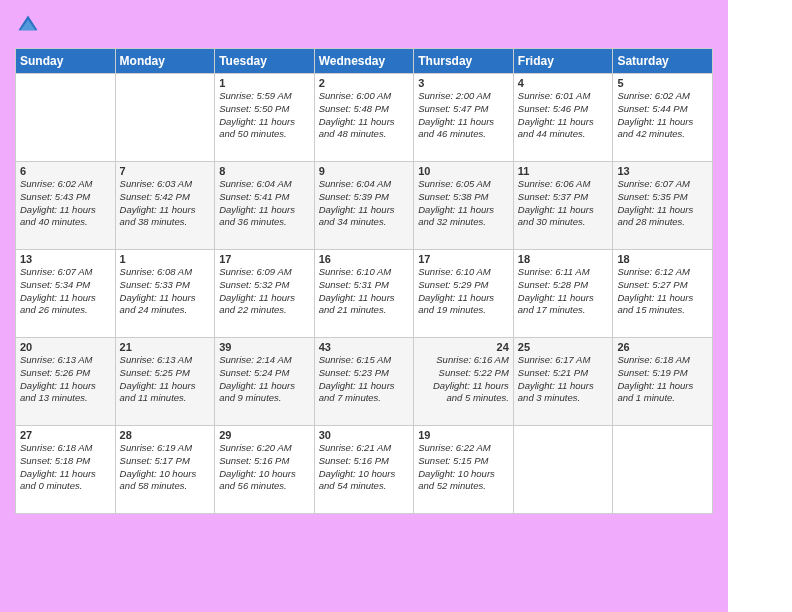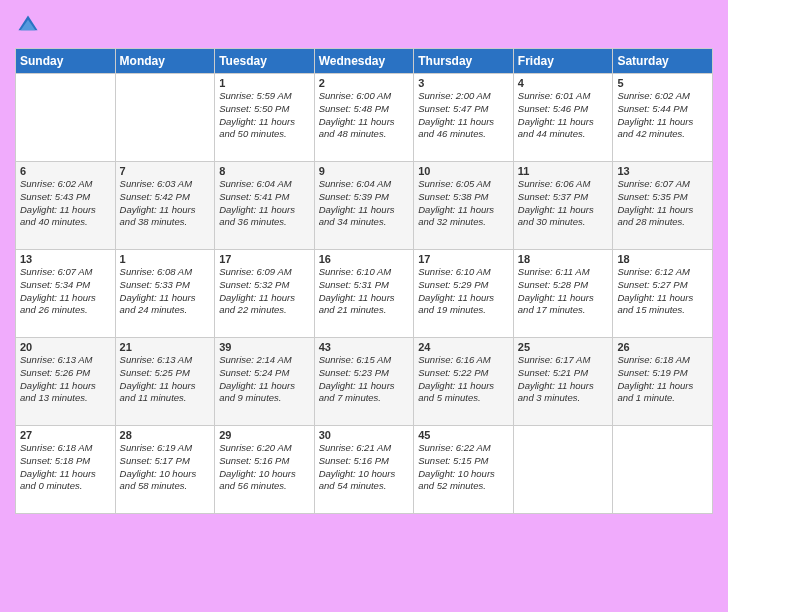--- a/index.html
+++ b/index.html
@@ -272,21 +272,21 @@
             <div class="cell-text">Sunrise: 2:14 AM
 Sunset: 5:24 PM
 Daylight: 11 hours and 9 minutes.</div>
           </td>
           <td style="background: rgb(245, 245, 245);">
             <span class="day-num">43</span>
             <div class="cell-text">Sunrise: 6:15 AM
 Sunset: 5:23 PM
 Daylight: 11 hours and 7 minutes.</div>
           </td>
-          <td style="background: rgb(245, 245, 245);">
+          <td style="background: rgb(245, 245, 245); text-align: right;">
             <span class="day-num">24</span>
             <div class="cell-text">Sunrise: 6:16 AM
 Sunset: 5:22 PM
 Daylight: 11 hours and 5 minutes.</div>
           </td>
           <td style="background: rgb(245, 245, 245);">
             <span class="day-num">25</span>
             <div class="cell-text">Sunrise: 6:17 AM
 Sunset: 5:21 PM
 Daylight: 11 hours and 3 minutes.</div>
@@ -317,21 +317,21 @@
 Sunset: 5:16 PM
 Daylight: 10 hours and 56 minutes.</div>
           </td>
           <td>
             <span class="day-num">30</span>
             <div class="cell-text">Sunrise: 6:21 AM
 Sunset: 5:16 PM
 Daylight: 10 hours and 54 minutes.</div>
           </td>
           <td>
-            <span class="day-num">45</span>
+            <span class="day-num">19</span>
             <div class="cell-text">Sunrise: 6:22 AM
 Sunset: 5:15 PM
 Daylight: 10 hours and 52 minutes.</div>
           </td>
           <td class="empty-cell"></td>
           <td class="empty-cell"></td>
         </tr>
       </tbody>
   </table>
 </div>

